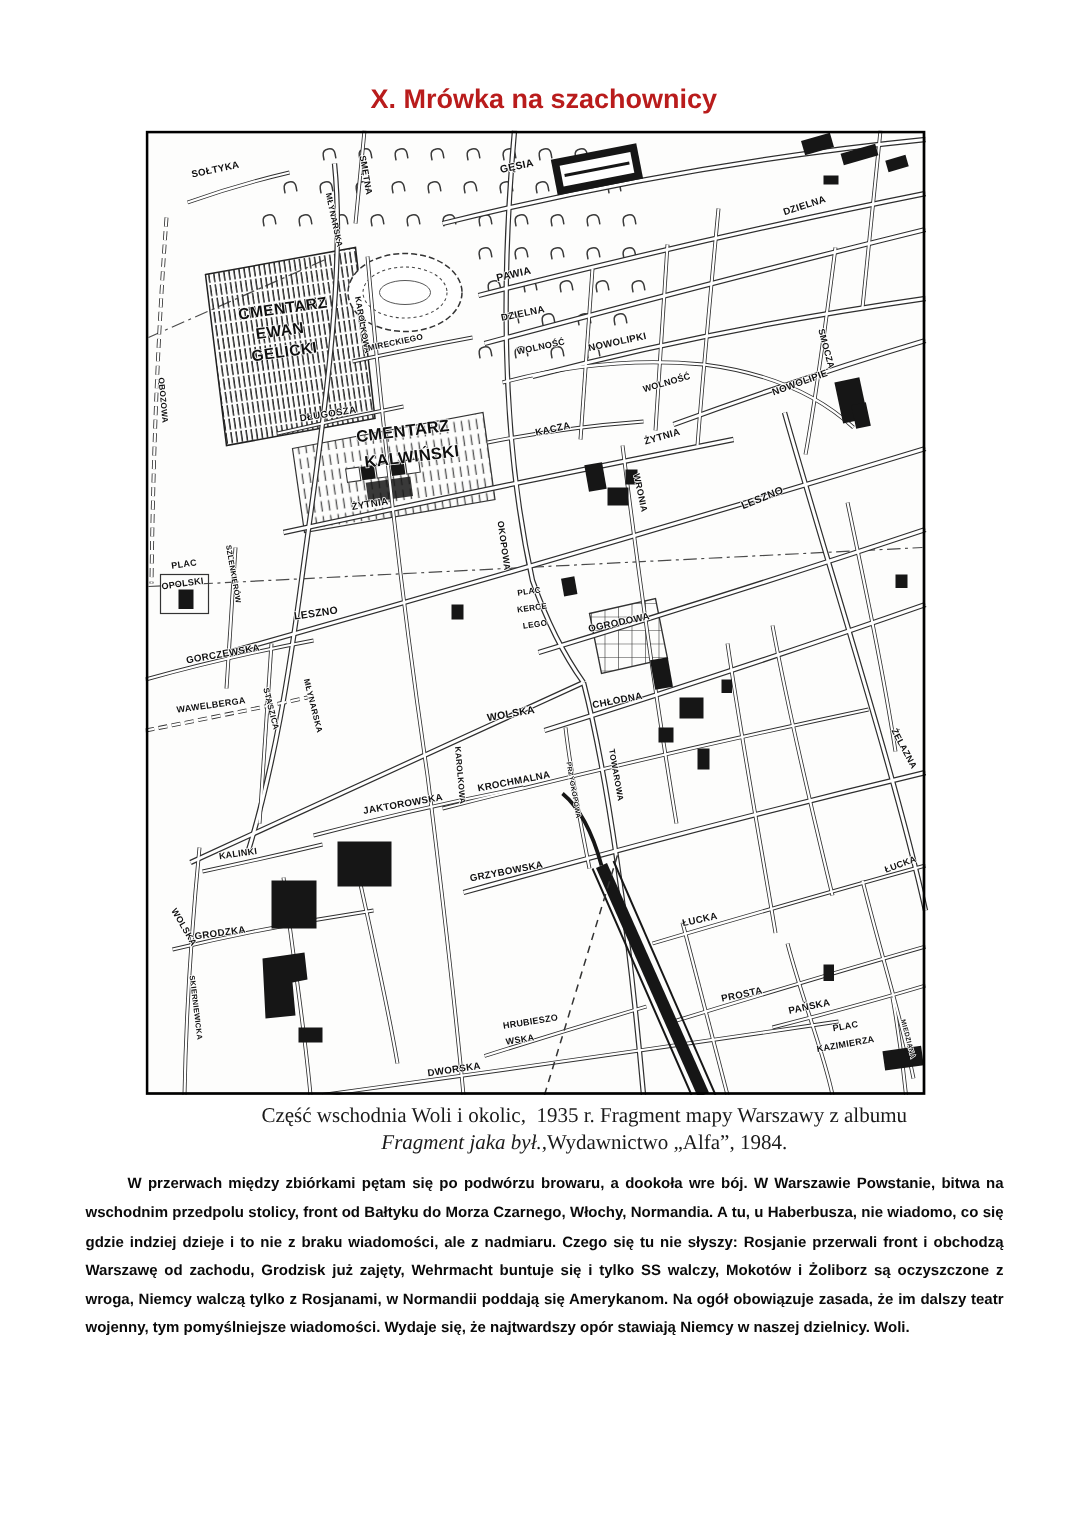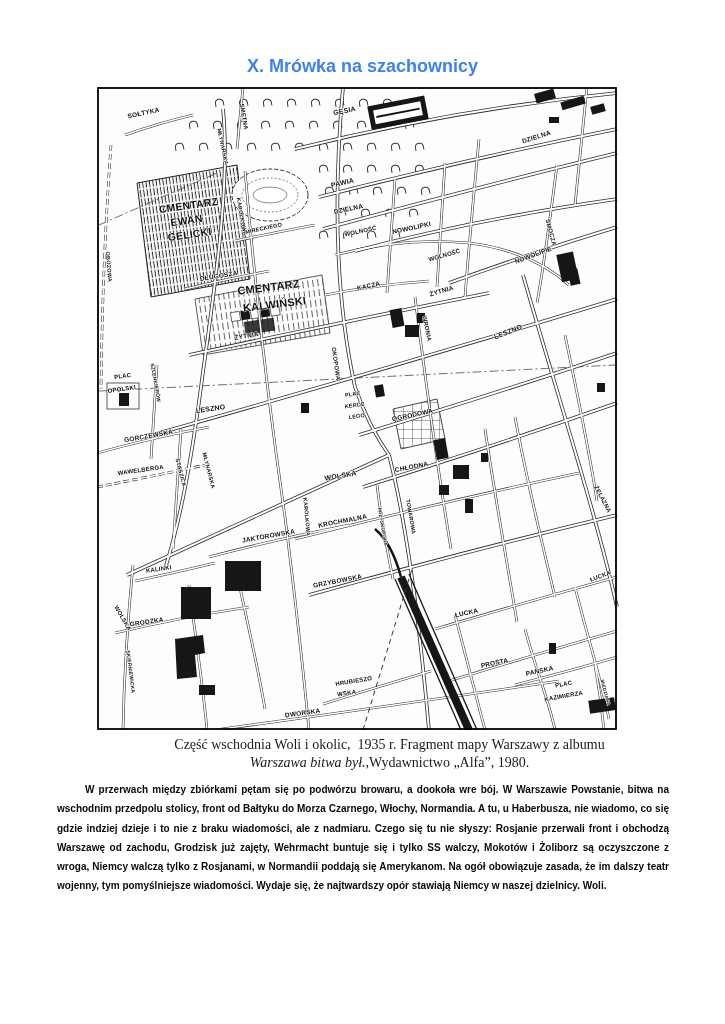--- a/index.html
+++ b/index.html
@@ -1,19 +1,19 @@
 <!DOCTYPE html>
 <html><head>
 <meta charset="utf-8">
 <style>
   html,body{margin:0;padding:0;background:#888;}
   .page{position:relative;width:725px;height:1024px;background:#ffffff;overflow:hidden;
         font-family:"Liberation Serif",serif;color:#111;}
   .title{position:absolute;top:56px;left:0;width:725px;text-align:center;
-         font-family:"Liberation Sans",sans-serif;font-weight:bold;font-size:18px;color:#3b82f6;}
+         font-family:"Liberation Sans",sans-serif;font-weight:bold;font-size:18px;color:#b91c1c;}
   .map-wrap{position:absolute;left:97px;top:87px;width:533px;height:643px;}
   .caption{position:absolute;top:736px;left:0;width:725px;text-align:center;
            font-size:14px;line-height:18px;color:#1a1a1a;padding-left:27px;}
   .caption .it{font-style:italic;}
   .body-text{position:absolute;left:57px;top:780px;width:612px;
              font-family:"Liberation Sans",sans-serif;font-weight:bold;font-size:10px;
              line-height:19.3px;text-align:justify;text-indent:28px;color:#0a0a0a;}
   
   .road{fill:none;stroke:#2e2e2e;stroke-width:3.6;}
   .thin{stroke-width:2.6;}
@@ -348,18 +348,18 @@
           <text x="250" y="608" transform="rotate(-9 250 608)" class="slabel" style="font-size: 6px; font-weight: 700;">WSKA</text>
           <text x="507" y="606" transform="rotate(75 507 606)" class="slabel" style="font-size: 4.5px; font-weight: 700;">MIEDZIANA</text>
         </g>
 
       <rect x="1" y="1" width="518" height="641" fill="none" stroke="#000" stroke-width="1.8"></rect>
     </svg>
   </div>
 
   <div class="caption">
     <div>Część wschodnia Woli i okolic,&nbsp; 1935 r. Fragment mapy Warszawy z albumu</div>
-    <div><span class="it">Warszawa bitwa był.</span><span>,Wydawnictwo „Alfa”, 1980.</span></div>
+    <div><span class="it">Fragment jaka był.</span><span>,Wydawnictwo „Alfa”, 1984.</span></div>
   </div>
 
   <div class="body-text">W przerwach między zbiórkami pętam się po podwórzu browaru, a dookoła wre bój. W Warszawie Powstanie, bitwa na wschodnim przedpolu stolicy, front od Bałtyku do Morza Czarnego, Włochy, Normandia. A tu, u Haberbusza, nie wiadomo, co się gdzie indziej dzieje i to nie z braku wiadomości, ale z nadmiaru. Czego się tu nie słyszy: Rosjanie przerwali front i obchodzą Warszawę od zachodu, Grodzisk już zajęty, Wehrmacht buntuje się i tylko SS walczy, Mokotów i Żoliborz są oczyszczone z wroga, Niemcy walczą tylko z Rosjanami, w Normandii poddają się Amerykanom. Na ogół obowiązuje zasada, że im dalszy teatr wojenny, tym pomyślniejsze wiadomości. Wydaje się, że najtwardszy opór stawiają Niemcy w naszej dzielnicy. Woli.</div>
 
 </div>
 
 </body></html>

